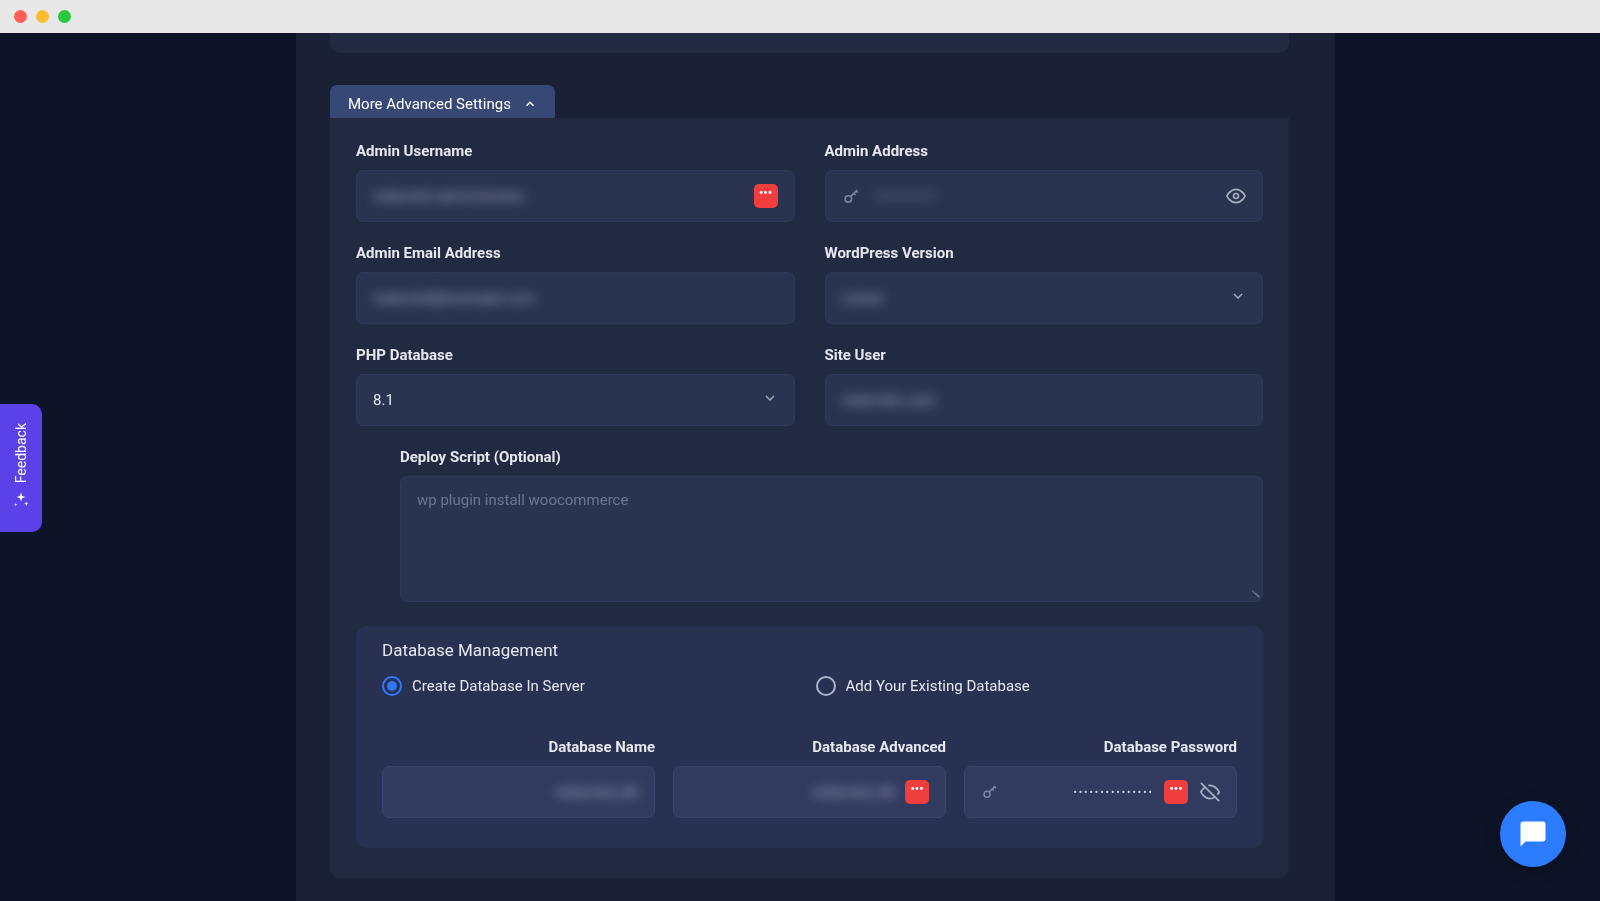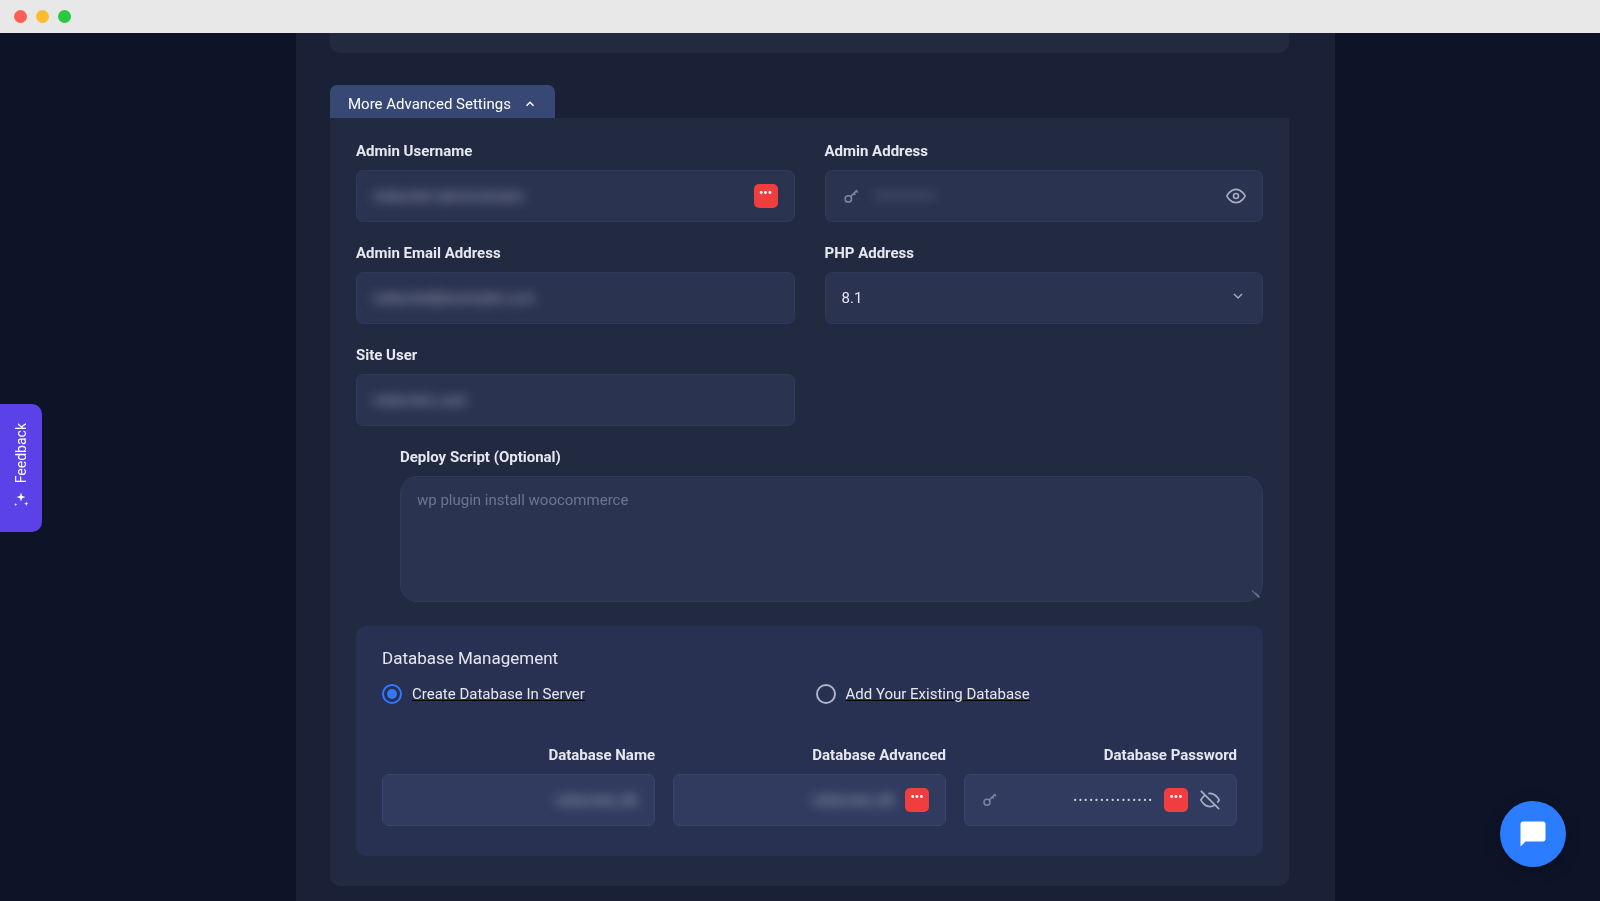--- a/index.html
+++ b/index.html
@@ -110,21 +110,21 @@
       border: 1px solid #2f395a;
       border-radius: 7px;
       height: 52px;
       display: flex;
       align-items: center;
       padding: 0 16px;
     }
     .textarea-wrap {
       background: #2a3350;
       border: 1px solid #2f395a;
-      border-radius: 17px;
+      border-radius: 7px;
       padding: 14px 16px;
       position: relative;
       resize: vertical;
     }
     .textarea-el {
       width: 100%;
       height: 92px;
       background: transparent;
       border: none;
       outline: none;
@@ -197,31 +197,30 @@
     }
     .chevron-down {
       flex-shrink: 0;
       color: #a8adbf;
       margin-left: 10px;
     }
     .db-section {
       margin-top: 24px;
       background: #283152;
       border-radius: 10px 10px 0 0;
-      padding: 22px 26px 20px 26px;
+      padding: 14px 26px 20px 26px;
     }
     .db-title {
       color: #e6e8ef;
       font-size: 17px;
       margin-bottom: 16px;
     }
     .radio-row {
       display: flex;
       gap: 12px;
-      text-decoration: underline;
     }
     .radio-item {
       display: flex;
       align-items: center;
       gap: 10px;
       cursor: pointer;
       width: 50%;
     }
     .radio-circle {
       width: 20px;
@@ -365,23 +364,34 @@
         </div>
       </div>
 
       <div class="form-group">
         <label class="form-label">Admin Email Address</label>
         <div class="input-wrap">
           <div class="blurred-text">redacted@example.com</div>
         </div>
       </div>
 
-
-      <div class="form-group">
-        <label class="form-label">PHP Address</label>
+      <div class="form-group">
+        <label class="form-label">WordPress Version</label>
+        <div class="input-wrap">
+          <div class="blurred-text">Latest</div>
+          <span class="chevron-down">
+            <svg width="16" height="16" viewBox="0 0 24 24" fill="none" stroke="currentColor" stroke-width="2">
+                <polyline points="6 9 12 15 18 9"></polyline>
+              </svg>
+          </span>
+        </div>
+      </div>
+
+      <div class="form-group">
+        <label class="form-label">PHP Database</label>
         <div class="input-wrap">
           <span style="color:#e6e8ef;font-size:15px;flex:1">8.1</span>
           <span class="chevron-down">
             <svg width="16" height="16" viewBox="0 0 24 24" fill="none" stroke="currentColor" stroke-width="2">
                 <polyline points="6 9 12 15 18 9"></polyline>
               </svg>
           </span>
         </div>
       </div>
 

